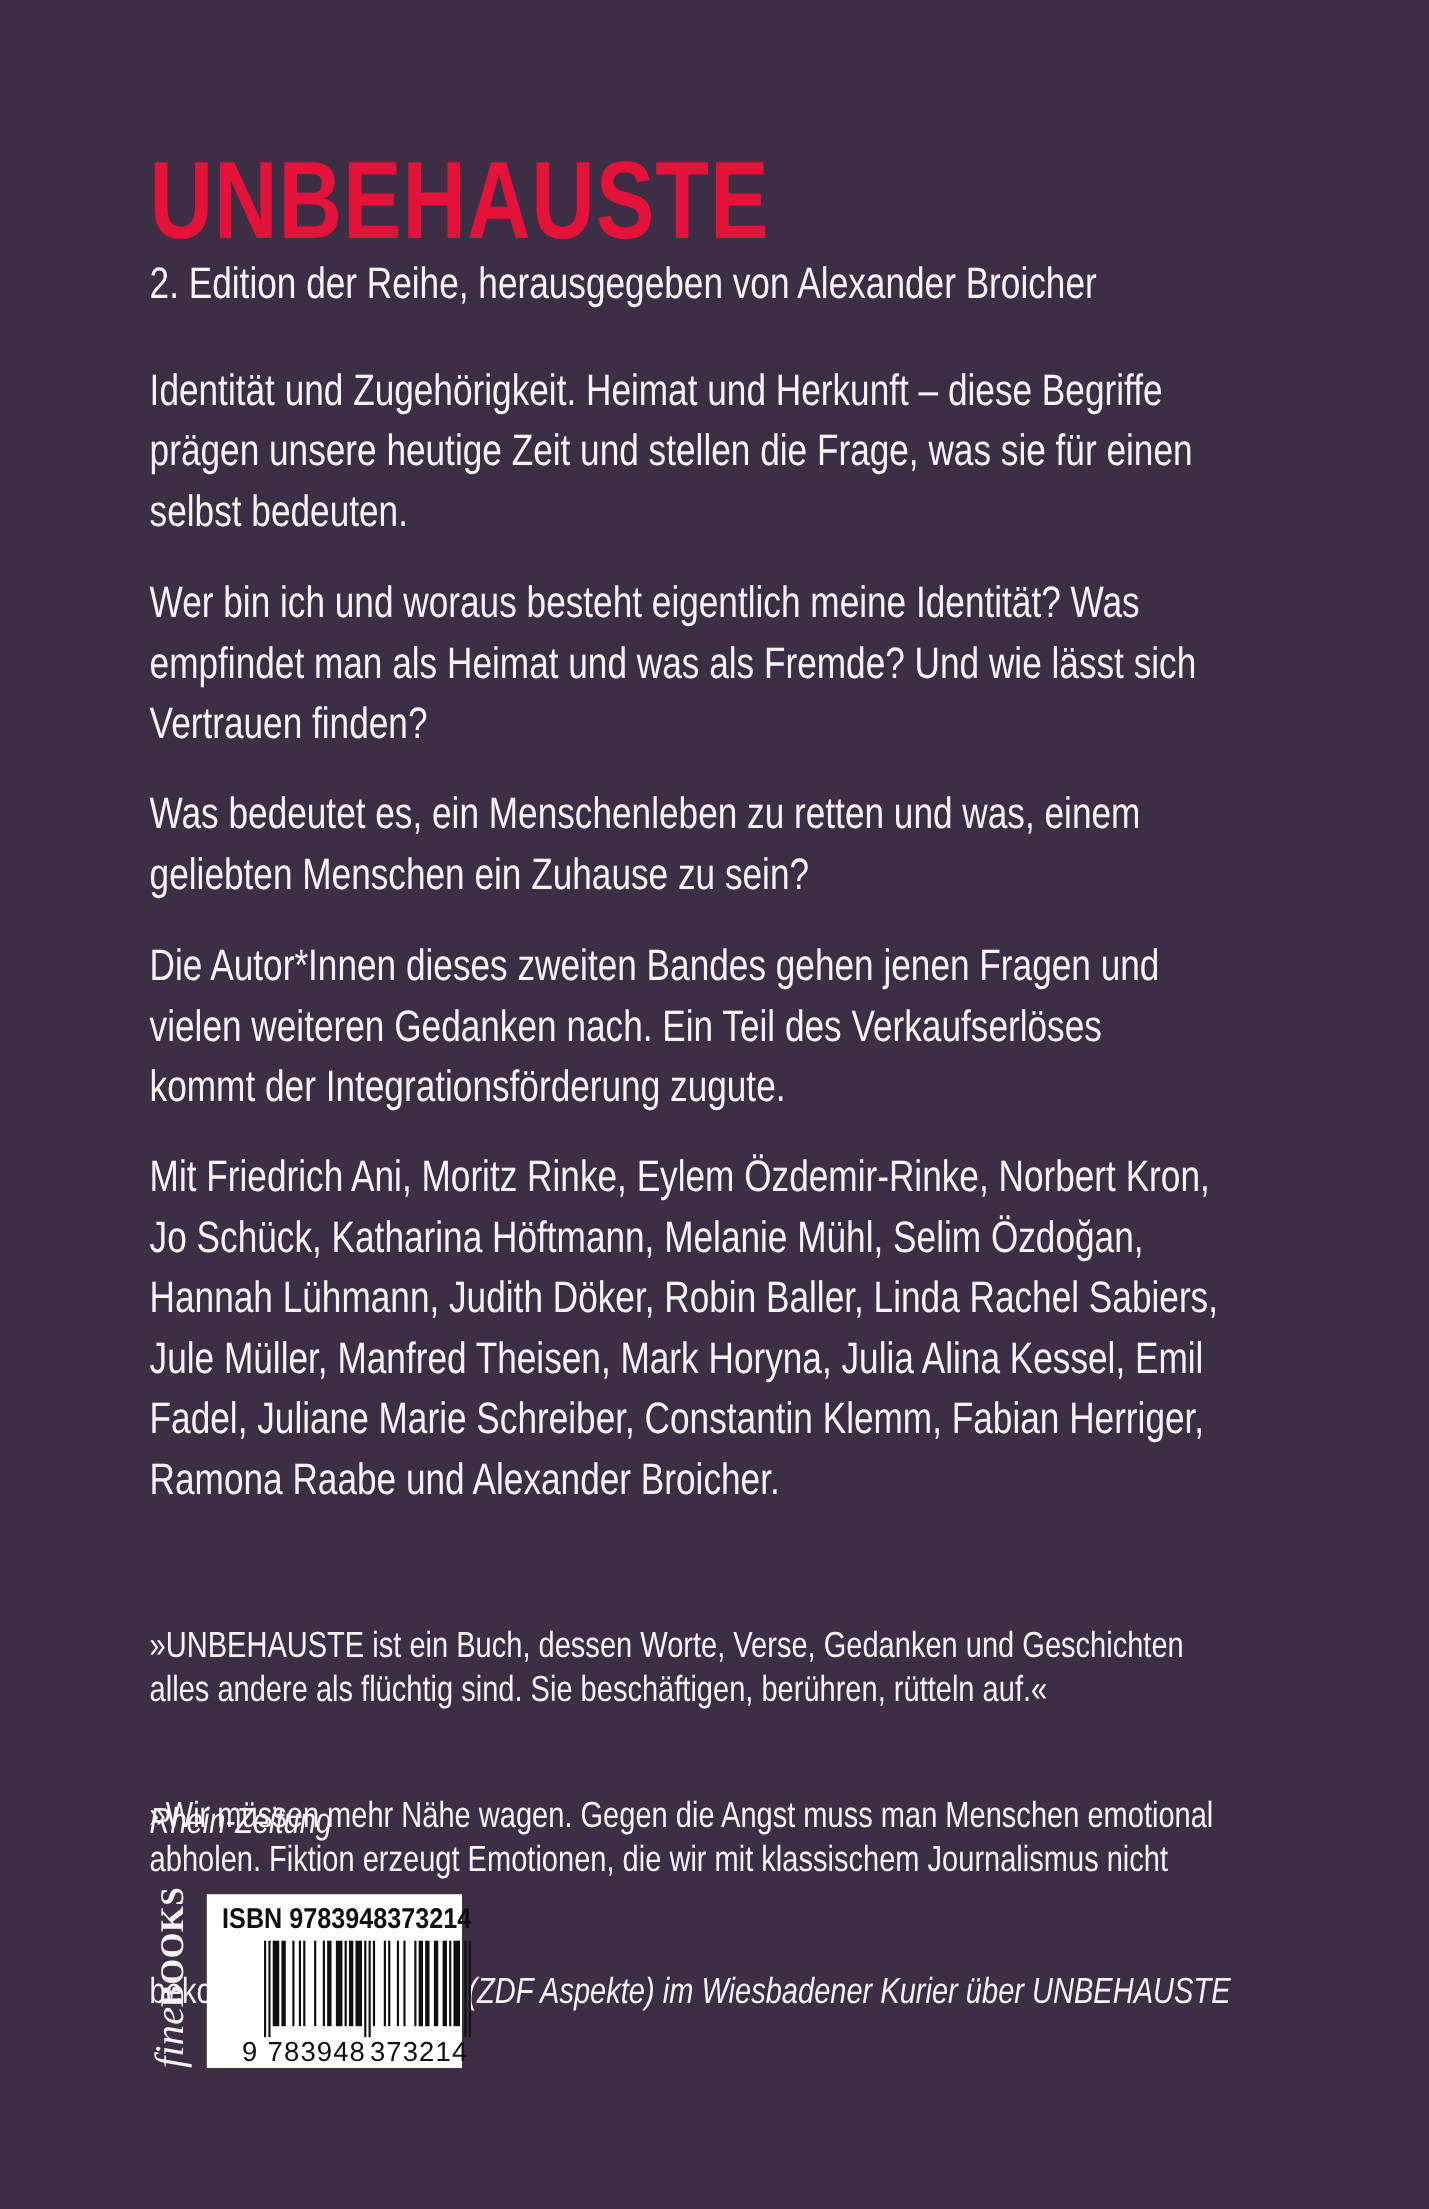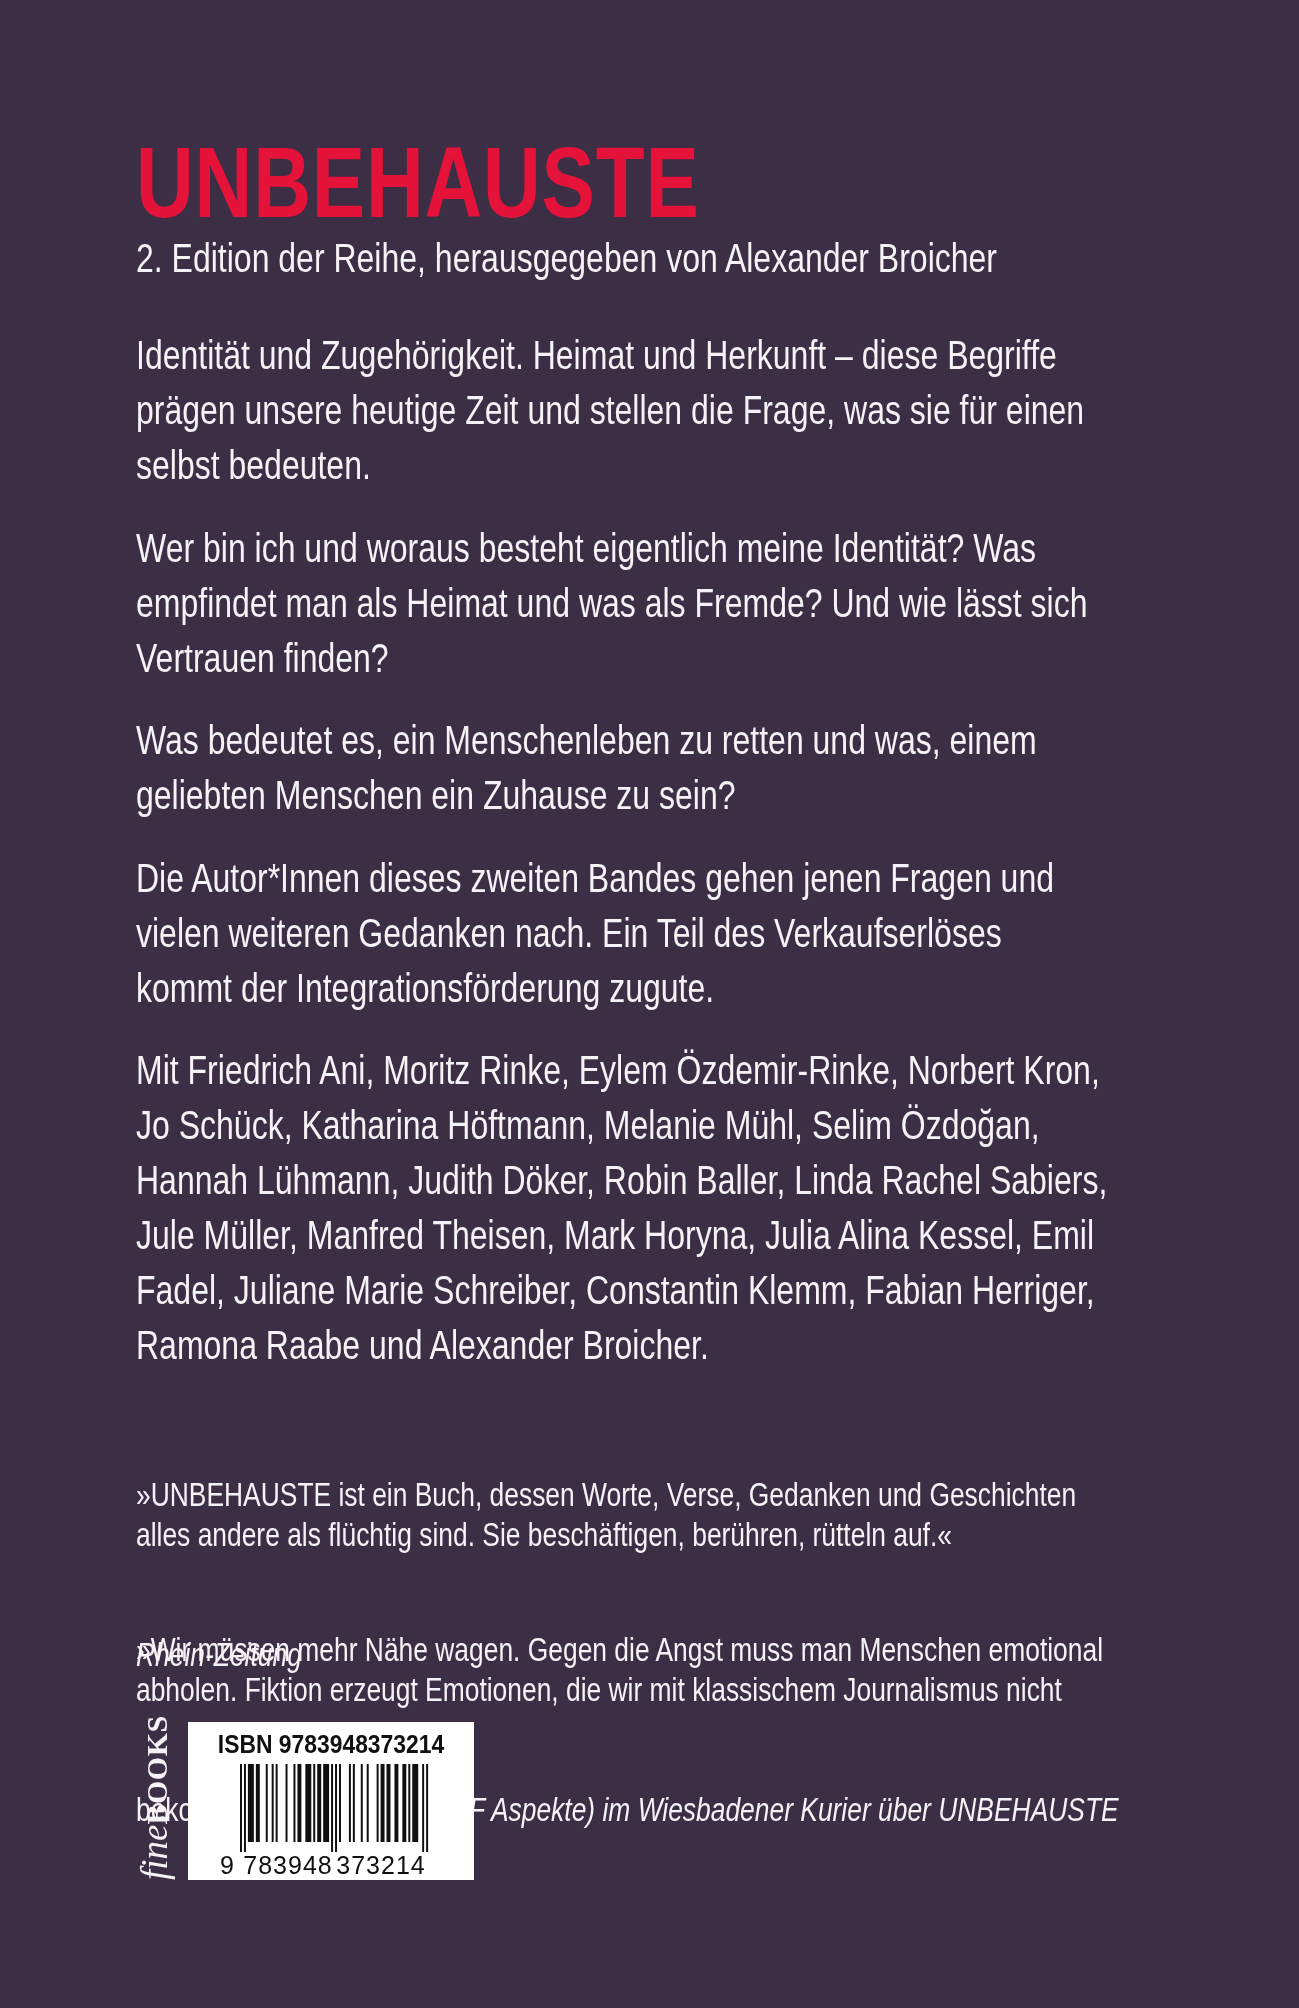--- a/index.html
+++ b/index.html
@@ -50,21 +50,21 @@
     line-height: 40px;
     font-weight: 400;
   }
   .italic { font-style: italic; }
   .attribution { font-style: italic; margin-left: 9px; }
 
   
   .barcode-box {
     position: absolute;
     left: 188px; top: 1722px;
-    width: 286px; height: 158px;
+    width: 232px; height: 158px;
     background: #ffffff;
     color: #101010;
   }
   .isbn-label {
     margin-top: 7px;
     text-align: center;
     font-size: 26px;
     line-height: 30px;
     font-weight: 700;
     transform: scaleX(0.88);

